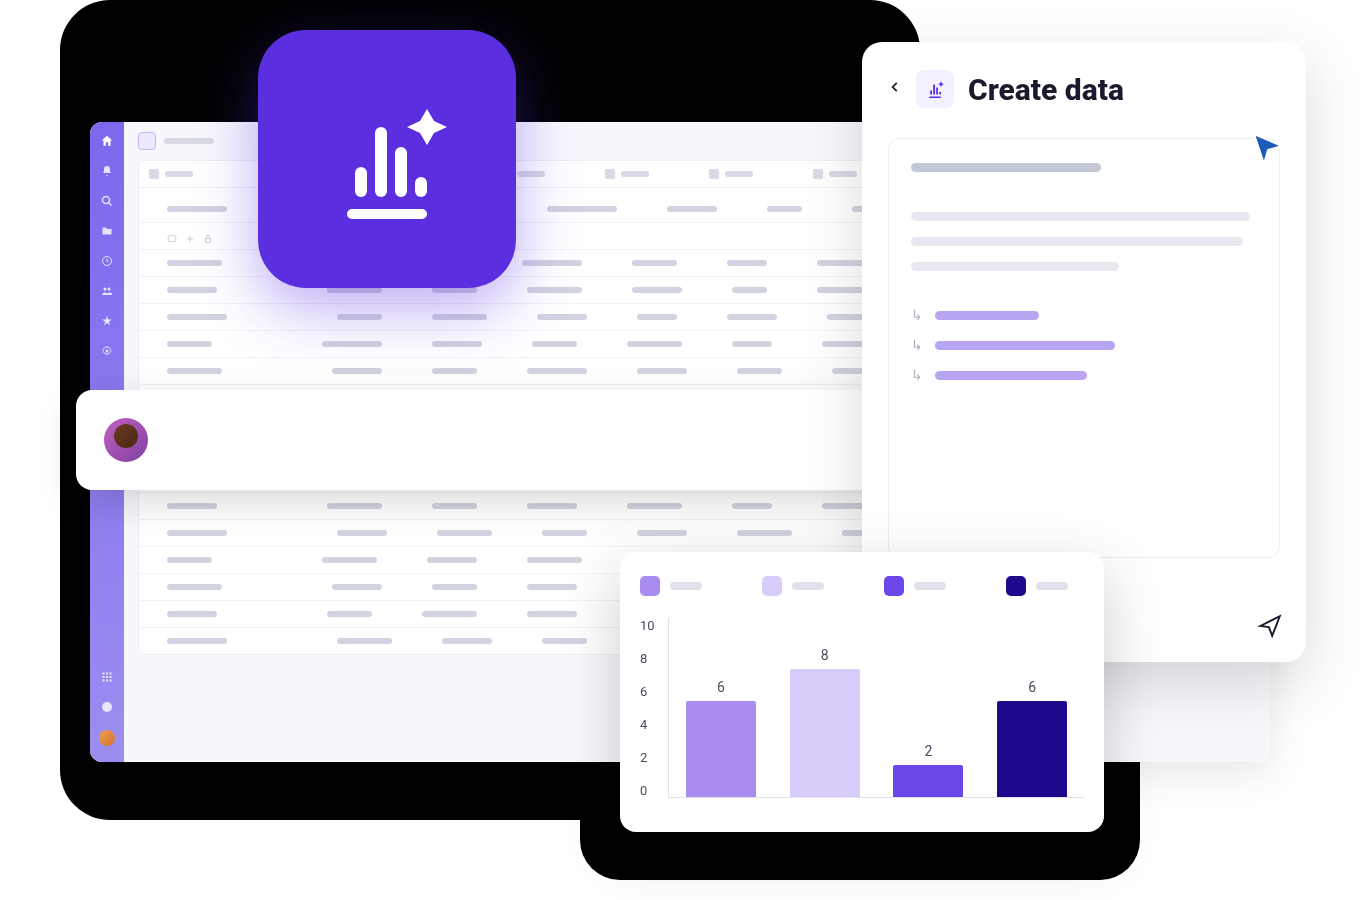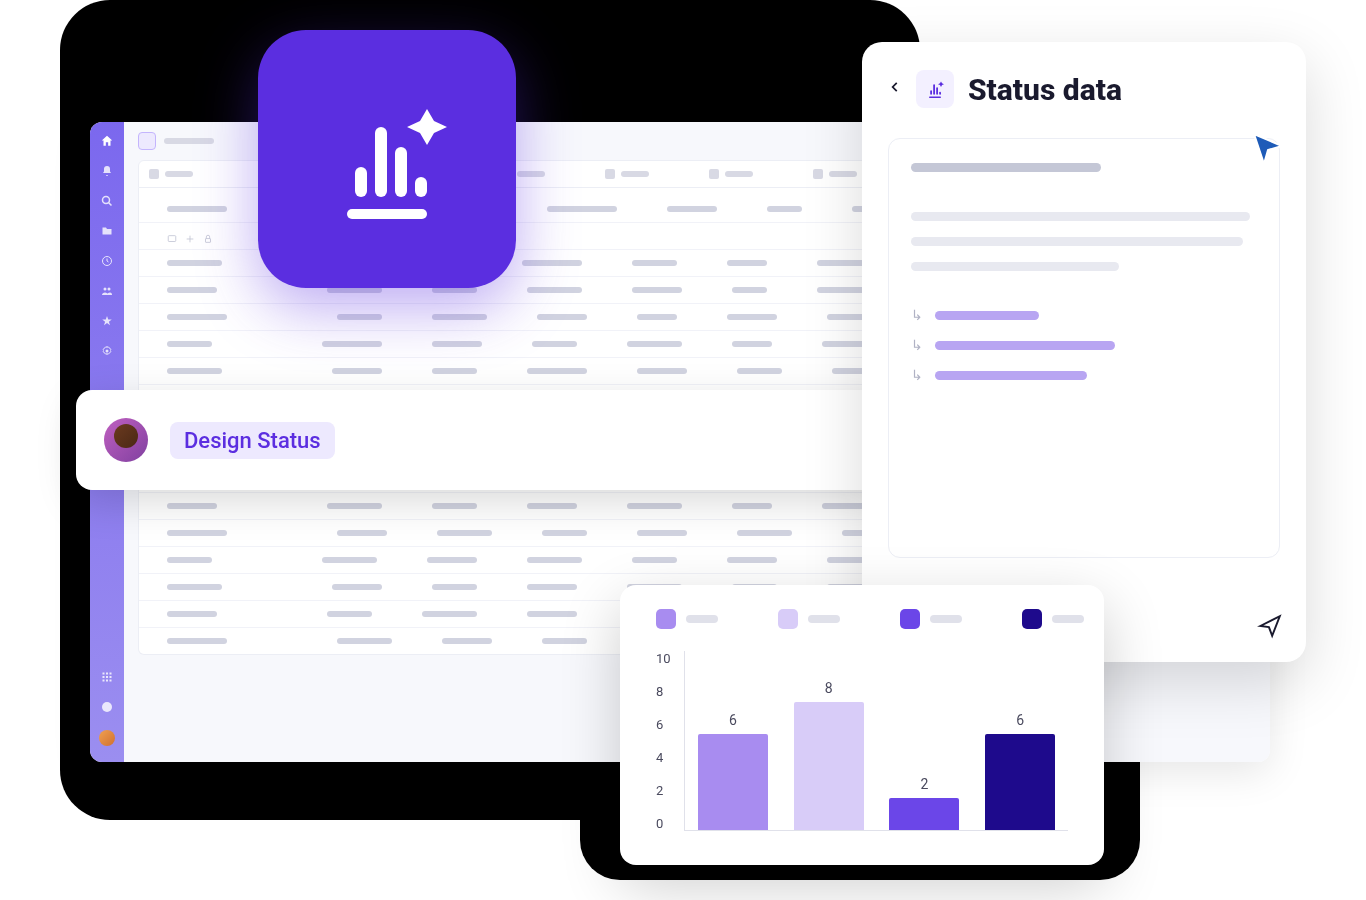--- a/index.html
+++ b/index.html
@@ -295,27 +295,27 @@
   align-items: center;
   justify-content: center;
   color: #1a1a2e;
   cursor: pointer;
 }
 
 
 .chart-card {
   position: absolute;
   left: 620px;
-  top: 585px;
+  top: 552px;
   width: 484px;
   height: 280px;
   background: #fff;
   border-radius: 16px;
   box-shadow: 0 20px 60px rgba(0,0,0,0.2);
-  padding: 24px 36px;
+  padding: 24px 20px;
 }
 .chart-legend {
   display: flex;
   gap: 60px;
   margin-bottom: 22px;
 }
 .legend-item {
   display: flex;
   align-items: center;
   gap: 10px;
@@ -659,42 +659,41 @@
     <rect x="68" y="48" width="12" height="70" rx="6" fill="#fff"></rect>
     <rect x="88" y="68" width="12" height="50" rx="6" fill="#fff"></rect>
     <rect x="108" y="98" width="12" height="20" rx="6" fill="#fff"></rect>
     <path d="M120 30 L127 42 L140 48 L127 54 L120 66 L113 54 L100 48 L113 42 Z" fill="#fff"></path>
   </svg>
 </div>
 
 <div class="prompt-card">
   <div class="prompt-avatar"></div>
   <div class="prompt-text">
-    <span class="prompt-tag">Design Status</span>
   </div>
 </div>
 
 <div class="analyze-panel">
   <div class="analyze-header">
     <div class="analyze-back">
       <svg width="14" height="22" viewBox="0 0 24 24" fill="none" stroke="currentColor" stroke-width="3">
           <path d="M15 5l-7 7 7 7"></path>
         </svg>
     </div>
     <div class="analyze-mini-icon">
       <svg width="24" height="24" viewBox="0 0 160 160" fill="none">
         <rect x="40" y="130" width="80" height="10" rx="5" fill="#5b2ee0"></rect>
         <rect x="48" y="88" width="12" height="30" rx="6" fill="#5b2ee0"></rect>
         <rect x="68" y="48" width="12" height="70" rx="6" fill="#5b2ee0"></rect>
         <rect x="88" y="68" width="12" height="50" rx="6" fill="#5b2ee0"></rect>
         <rect x="108" y="98" width="12" height="20" rx="6" fill="#5b2ee0"></rect>
         <path d="M120 30 L127 42 L140 48 L127 54 L120 66 L113 54 L100 48 L113 42 Z" fill="#5b2ee0"></path>
       </svg>
     </div>
-    <div class="analyze-title">Status data</div>
+    <div class="analyze-title">Create data</div>
   </div>
   <div class="cursor-icon">
     <svg width="40" height="40" viewBox="0 0 40 40">
         <path d="M6 6 L34 18 L20 22 L16 36 Z" fill="#1e5bb8" stroke="#fff" stroke-width="2"></path>
       </svg>
   </div>
 
   <div class="analyze-body">
     <div class="skel-bar skel-dark" style="width:55%"></div>
     <div style="height:24px"></div>

